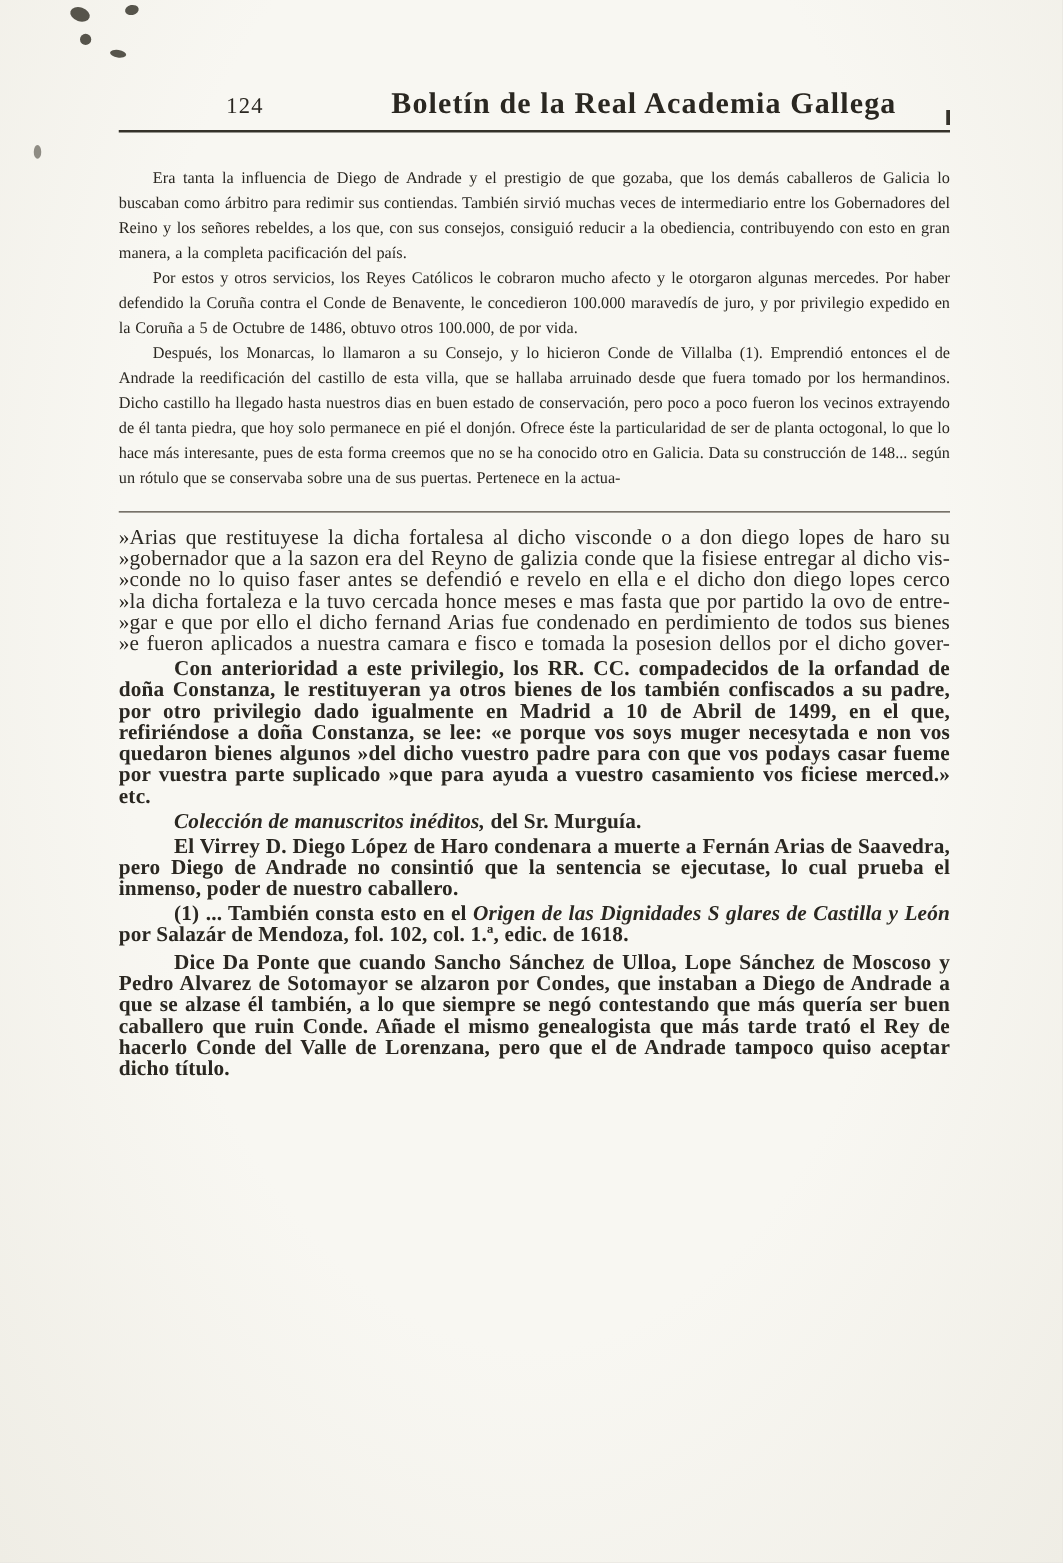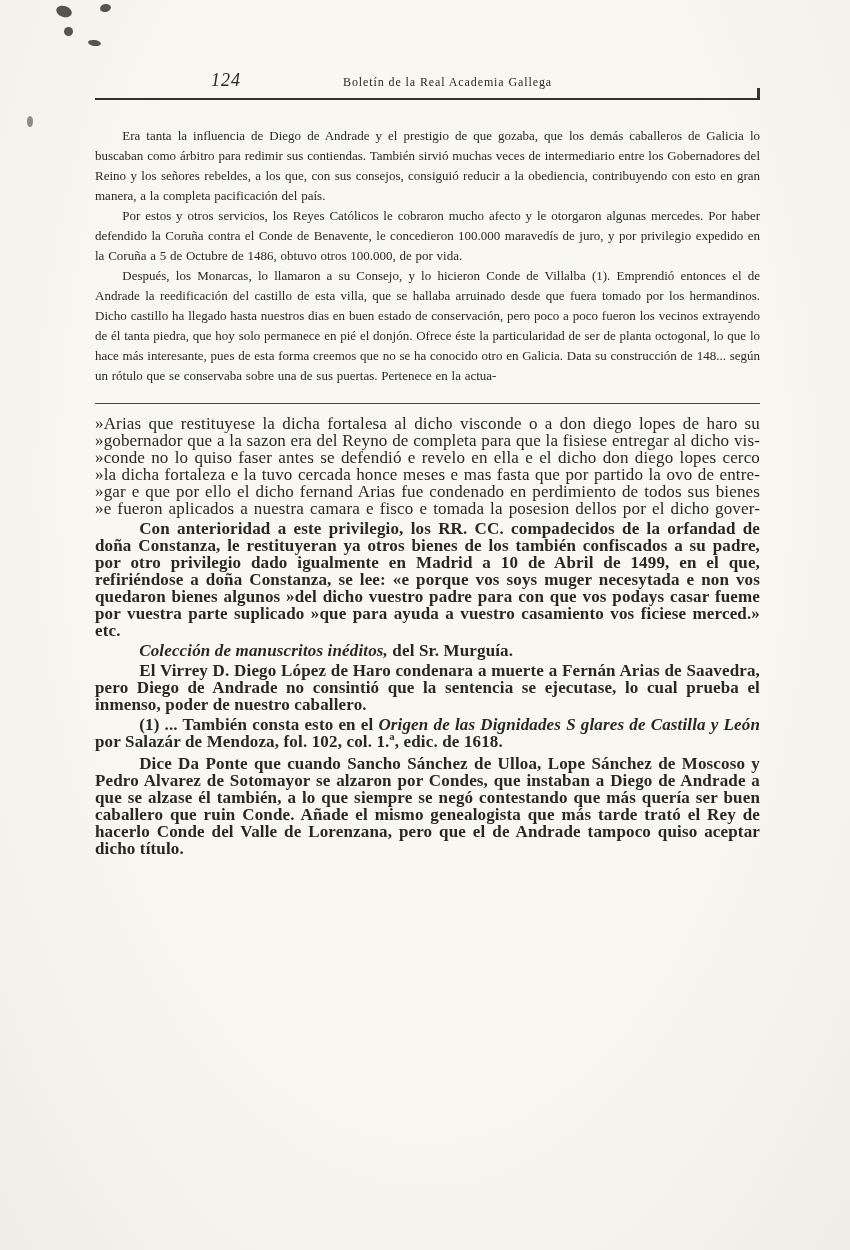--- a/index.html
+++ b/index.html
@@ -23,26 +23,25 @@
   }
   .page-header {
     display: flex;
     align-items: baseline;
     border-bottom: 2px solid #35322a;
     padding-bottom: 7px;
   }
   .page-number {
     font-size: 18px;
     letter-spacing: 1px;
-    margin-left: 116px;
-    font-style: italic;
+    margin-left: 86px;
   }
   .journal-title {
-    font-size: 12px;
-    font-weight: normal;
+    font-size: 24px;
+    font-weight: bold;
     letter-spacing: 0.9px;
     margin-left: 102px;
     white-space: nowrap;
   }
   .rule-tick {
     position: absolute;
     left: 757px; top: 88px;
     width: 3px; height: 12px;
     background: #35322a;
   }
@@ -109,21 +108,21 @@
       <p class="para">Por estos y otros servicios, los Reyes Católicos le cobraron mucho afecto y le otorgaron algunas mercedes. Por haber defendido la Coruña contra el Conde de Benavente, le concedieron 100.000 maravedís de juro, y por privilegio expedido en la Coruña a 5 de Octubre de 1486, obtuvo otros 100.000, de por vida.</p>
       <p class="para">Después, los Monarcas, lo llamaron a su Consejo, y lo hicieron Conde de Villalba (1). Emprendió entonces el de Andrade la reedificación del castillo de esta villa, que se hallaba arruinado desde que fuera tomado por los hermandinos. Dicho castillo ha llegado hasta nuestros dias en buen estado de conservación, pero poco a poco fueron los vecinos extrayendo de él tanta piedra, que hoy solo permanece en pié el donjón. Ofrece éste la particularidad de ser de planta octogonal, lo que lo hace más interesante, pues de esta forma creemos que no se ha conocido otro en Galicia. Data su construcción de 148... según un rótulo que se conservaba sobre una de sus puertas. Pertenece en la actua-</p>
     </main>
 
     <div class="footnote-rule"></div>
 
     <section class="footnotes">
 
       <div class="fn-quote">
         <div class="fn-line just">»Arias que restituyese la dicha fortalesa al dicho visconde o a don diego lopes de haro su</div>
-        <div class="fn-line just">»gobernador que a la sazon era del Reyno de completa para que la fisiese entregar al dicho vis-</div>
+        <div class="fn-line just">»gobernador que a la sazon era del Reyno de galizia conde que la fisiese entregar al dicho vis-</div>
         <div class="fn-line just">»conde no lo quiso faser antes se defendió e revelo en ella e el dicho don diego lopes cerco</div>
         <div class="fn-line just">»la dicha fortaleza e la tuvo cercada honce meses e mas fasta que por partido la ovo de entre-</div>
         <div class="fn-line just">»gar e que por ello el dicho fernand Arias fue condenado en perdimiento de todos sus bienes</div>
         <div class="fn-line just">»e fueron aplicados a nuestra camara e fisco e tomada la posesion dellos por el dicho gover-</div>
       </div>
 
       <p class="fn-para">Con anterioridad a este privilegio, los RR. CC. compadecidos de la orfandad de doña Constanza, le restituyeran ya otros bienes de los también confiscados a su padre, por otro privilegio dado igualmente en Madrid a 10 de Abril de 1499, en el que, refiriéndose a doña Constanza, se lee: «e porque vos soys muger necesytada e non vos quedaron bienes algunos »del dicho vuestro padre para con que vos podays casar fueme por vuestra parte suplicado »que para ayuda a vuestro casamiento vos ficiese merced.» etc.</p>
 
       <p class="fn-para">
         <span class="italic">Colección de manuscritos inéditos,</span><span> del Sr. Murguía.</span>

